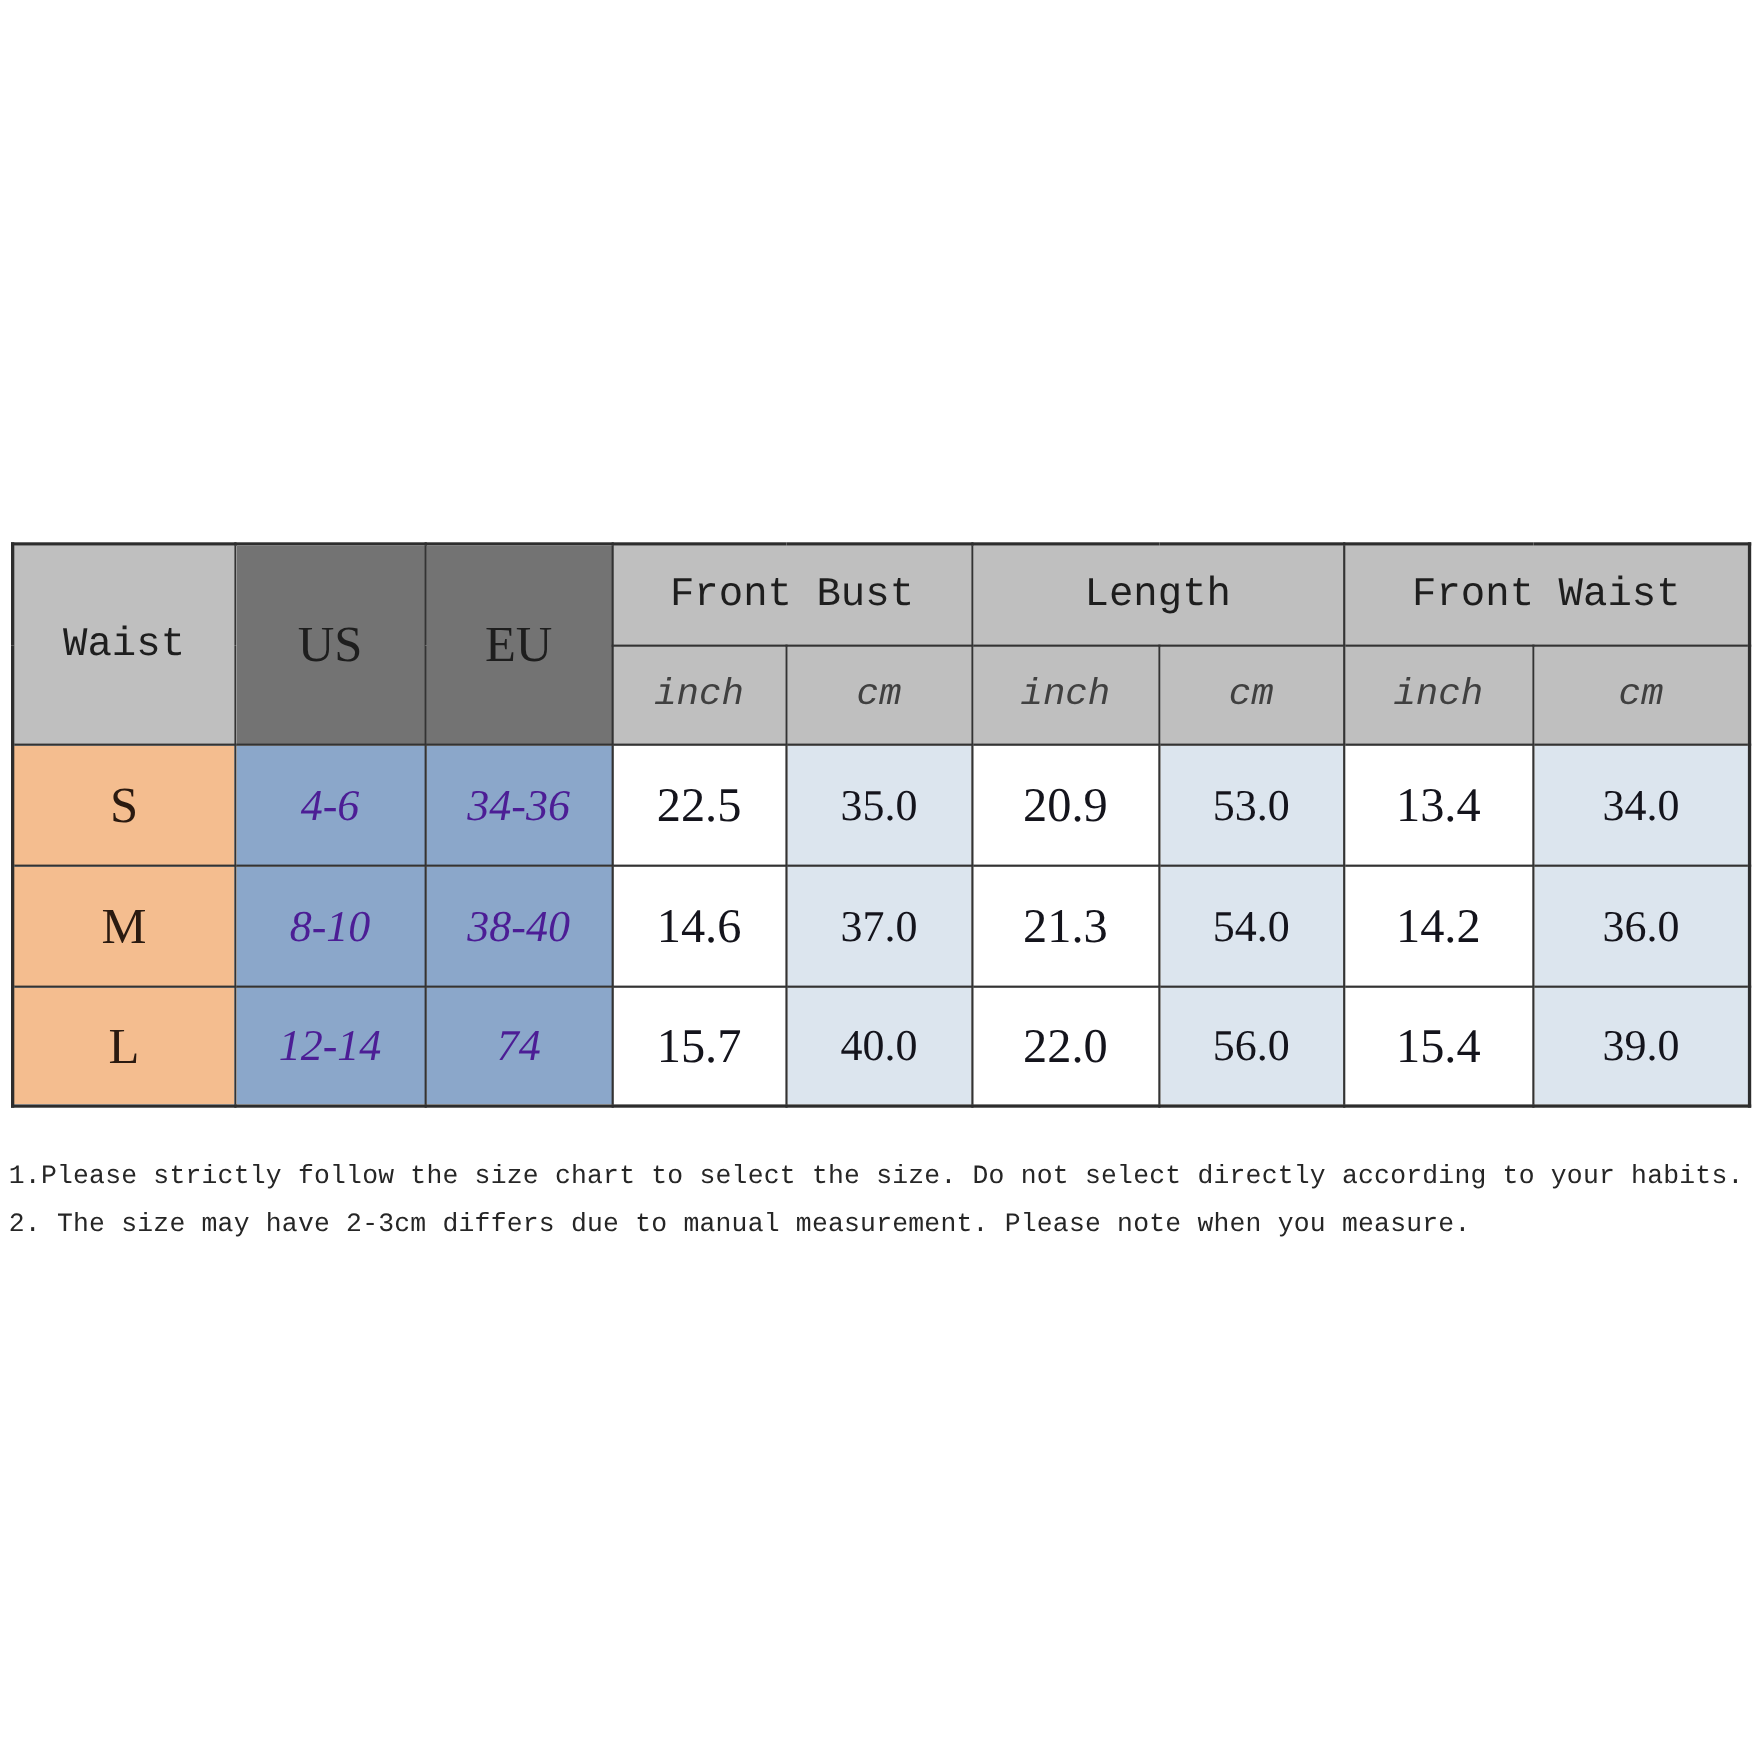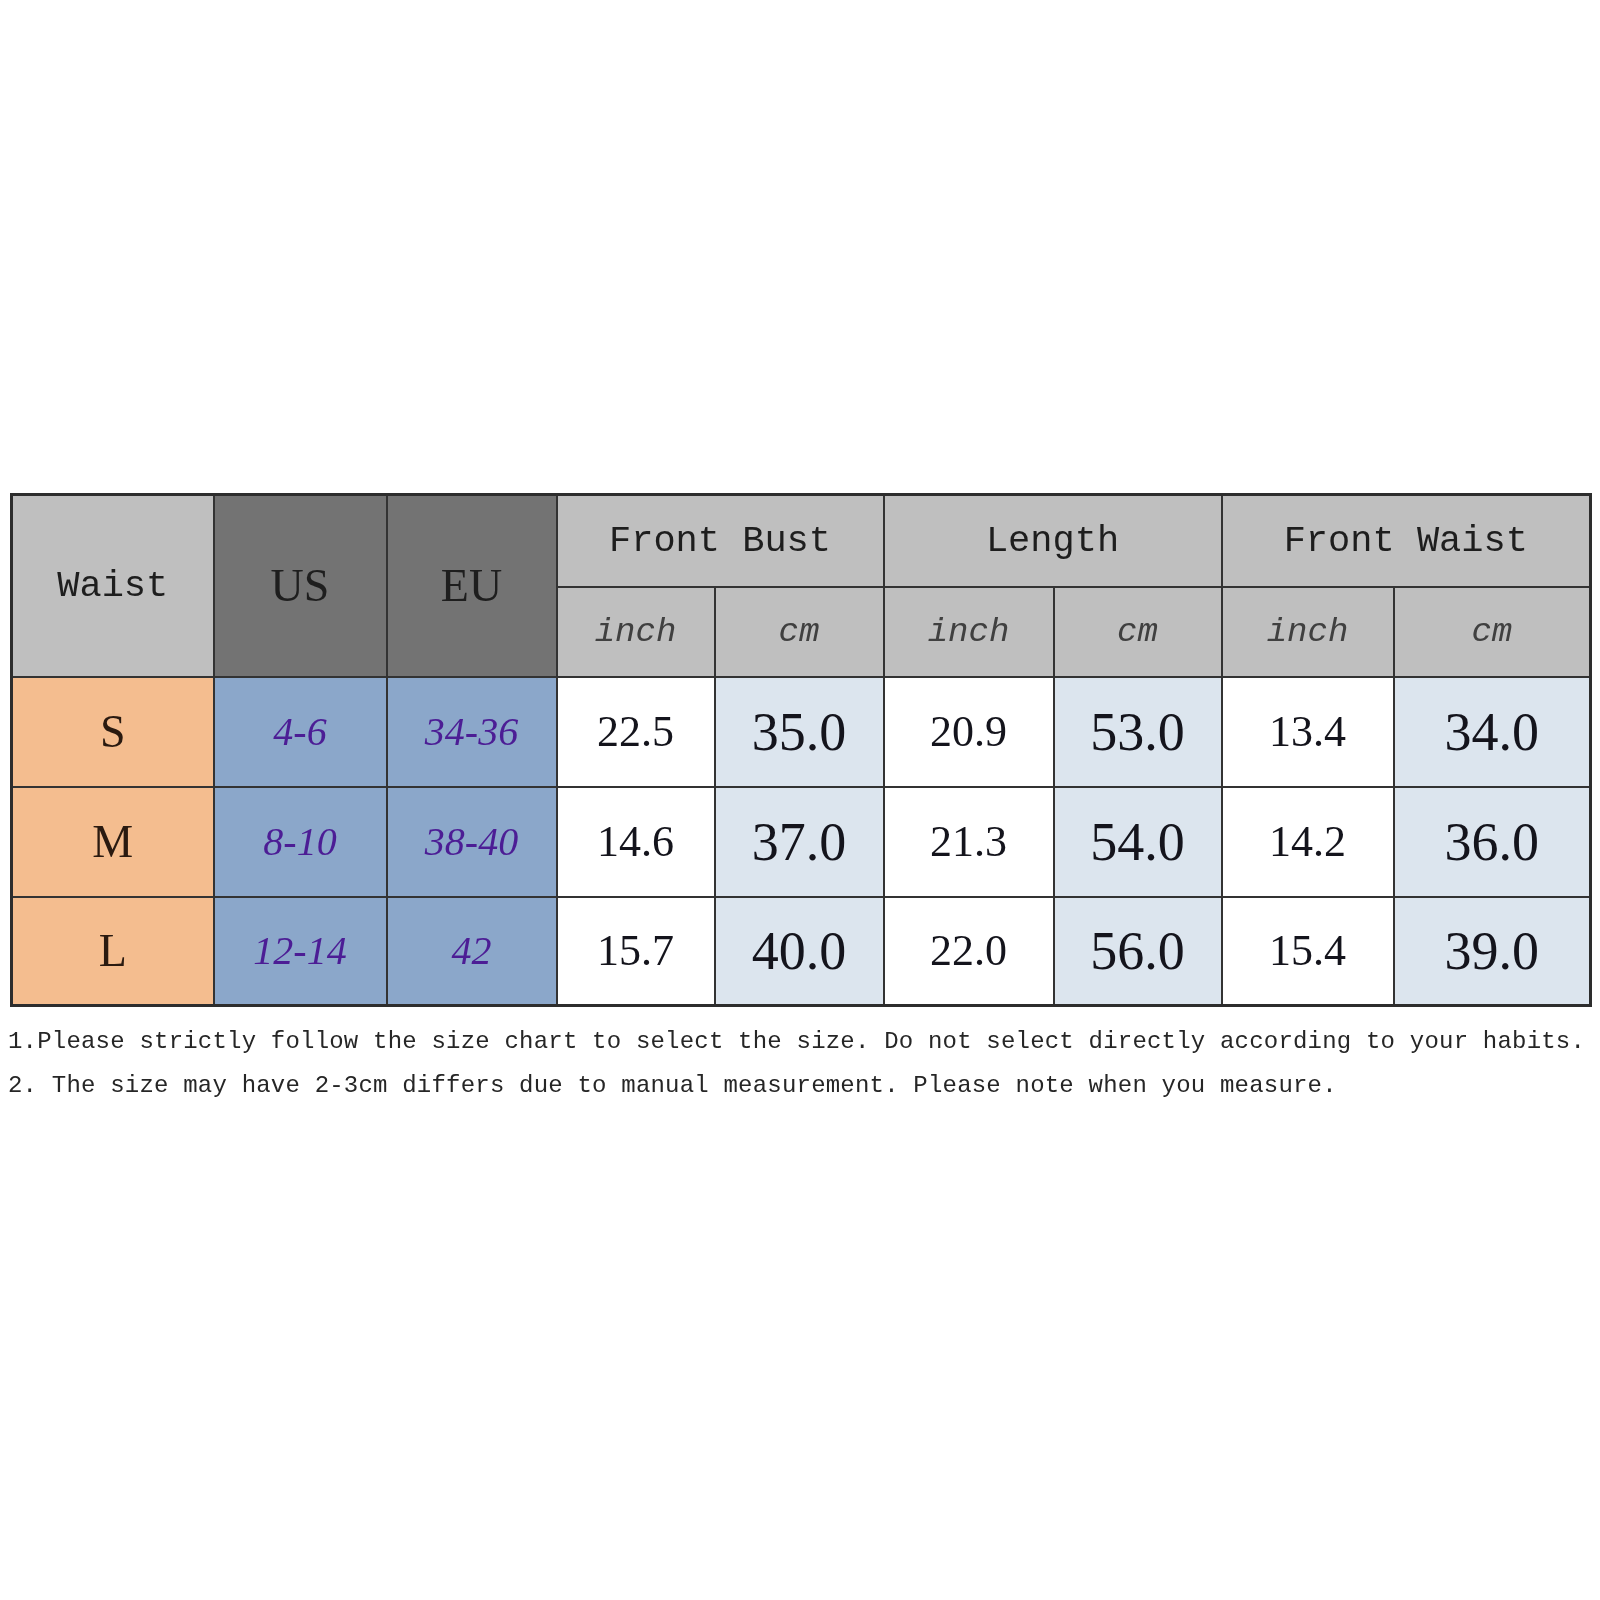--- a/index.html
+++ b/index.html
@@ -76,27 +76,27 @@
   }
   .inch-cell {
     background: #ffffff;
     font-family: "Liberation Serif", serif;
     font-size: 44px;
     color: #14141c;
   }
   .cm-cell {
     background: #dce5ee;
     font-family: "Liberation Serif", serif;
-    font-size: 54px;
+    font-size: 40px;
     color: #14141c;
   }
   .notes {
     position: absolute;
     left: 8px;
-    top: 1028px;
+    top: 1056px;
     width: 1590px;
   }
   .note {
     font-family: "Liberation Mono", monospace;
     font-size: 24px;
     color: #262626;
     white-space: nowrap;
     margin: 0 0 17px 0;
     letter-spacing: 0.2px;
   }
@@ -155,21 +155,21 @@
         <td class="inch-cell">14.6</td>
         <td class="cm-cell">37.0</td>
         <td class="inch-cell">21.3</td>
         <td class="cm-cell">54.0</td>
         <td class="inch-cell">14.2</td>
         <td class="cm-cell">36.0</td>
       </tr>
       <tr style="height:109px;">
         <td class="size-cell">L</td>
         <td class="useu-cell">12-14</td>
-        <td class="useu-cell">42</td>
+        <td class="useu-cell">74</td>
         <td class="inch-cell">15.7</td>
         <td class="cm-cell">40.0</td>
         <td class="inch-cell">22.0</td>
         <td class="cm-cell">56.0</td>
         <td class="inch-cell">15.4</td>
         <td class="cm-cell">39.0</td>
       </tr>
     </tbody>
   </table>
 

